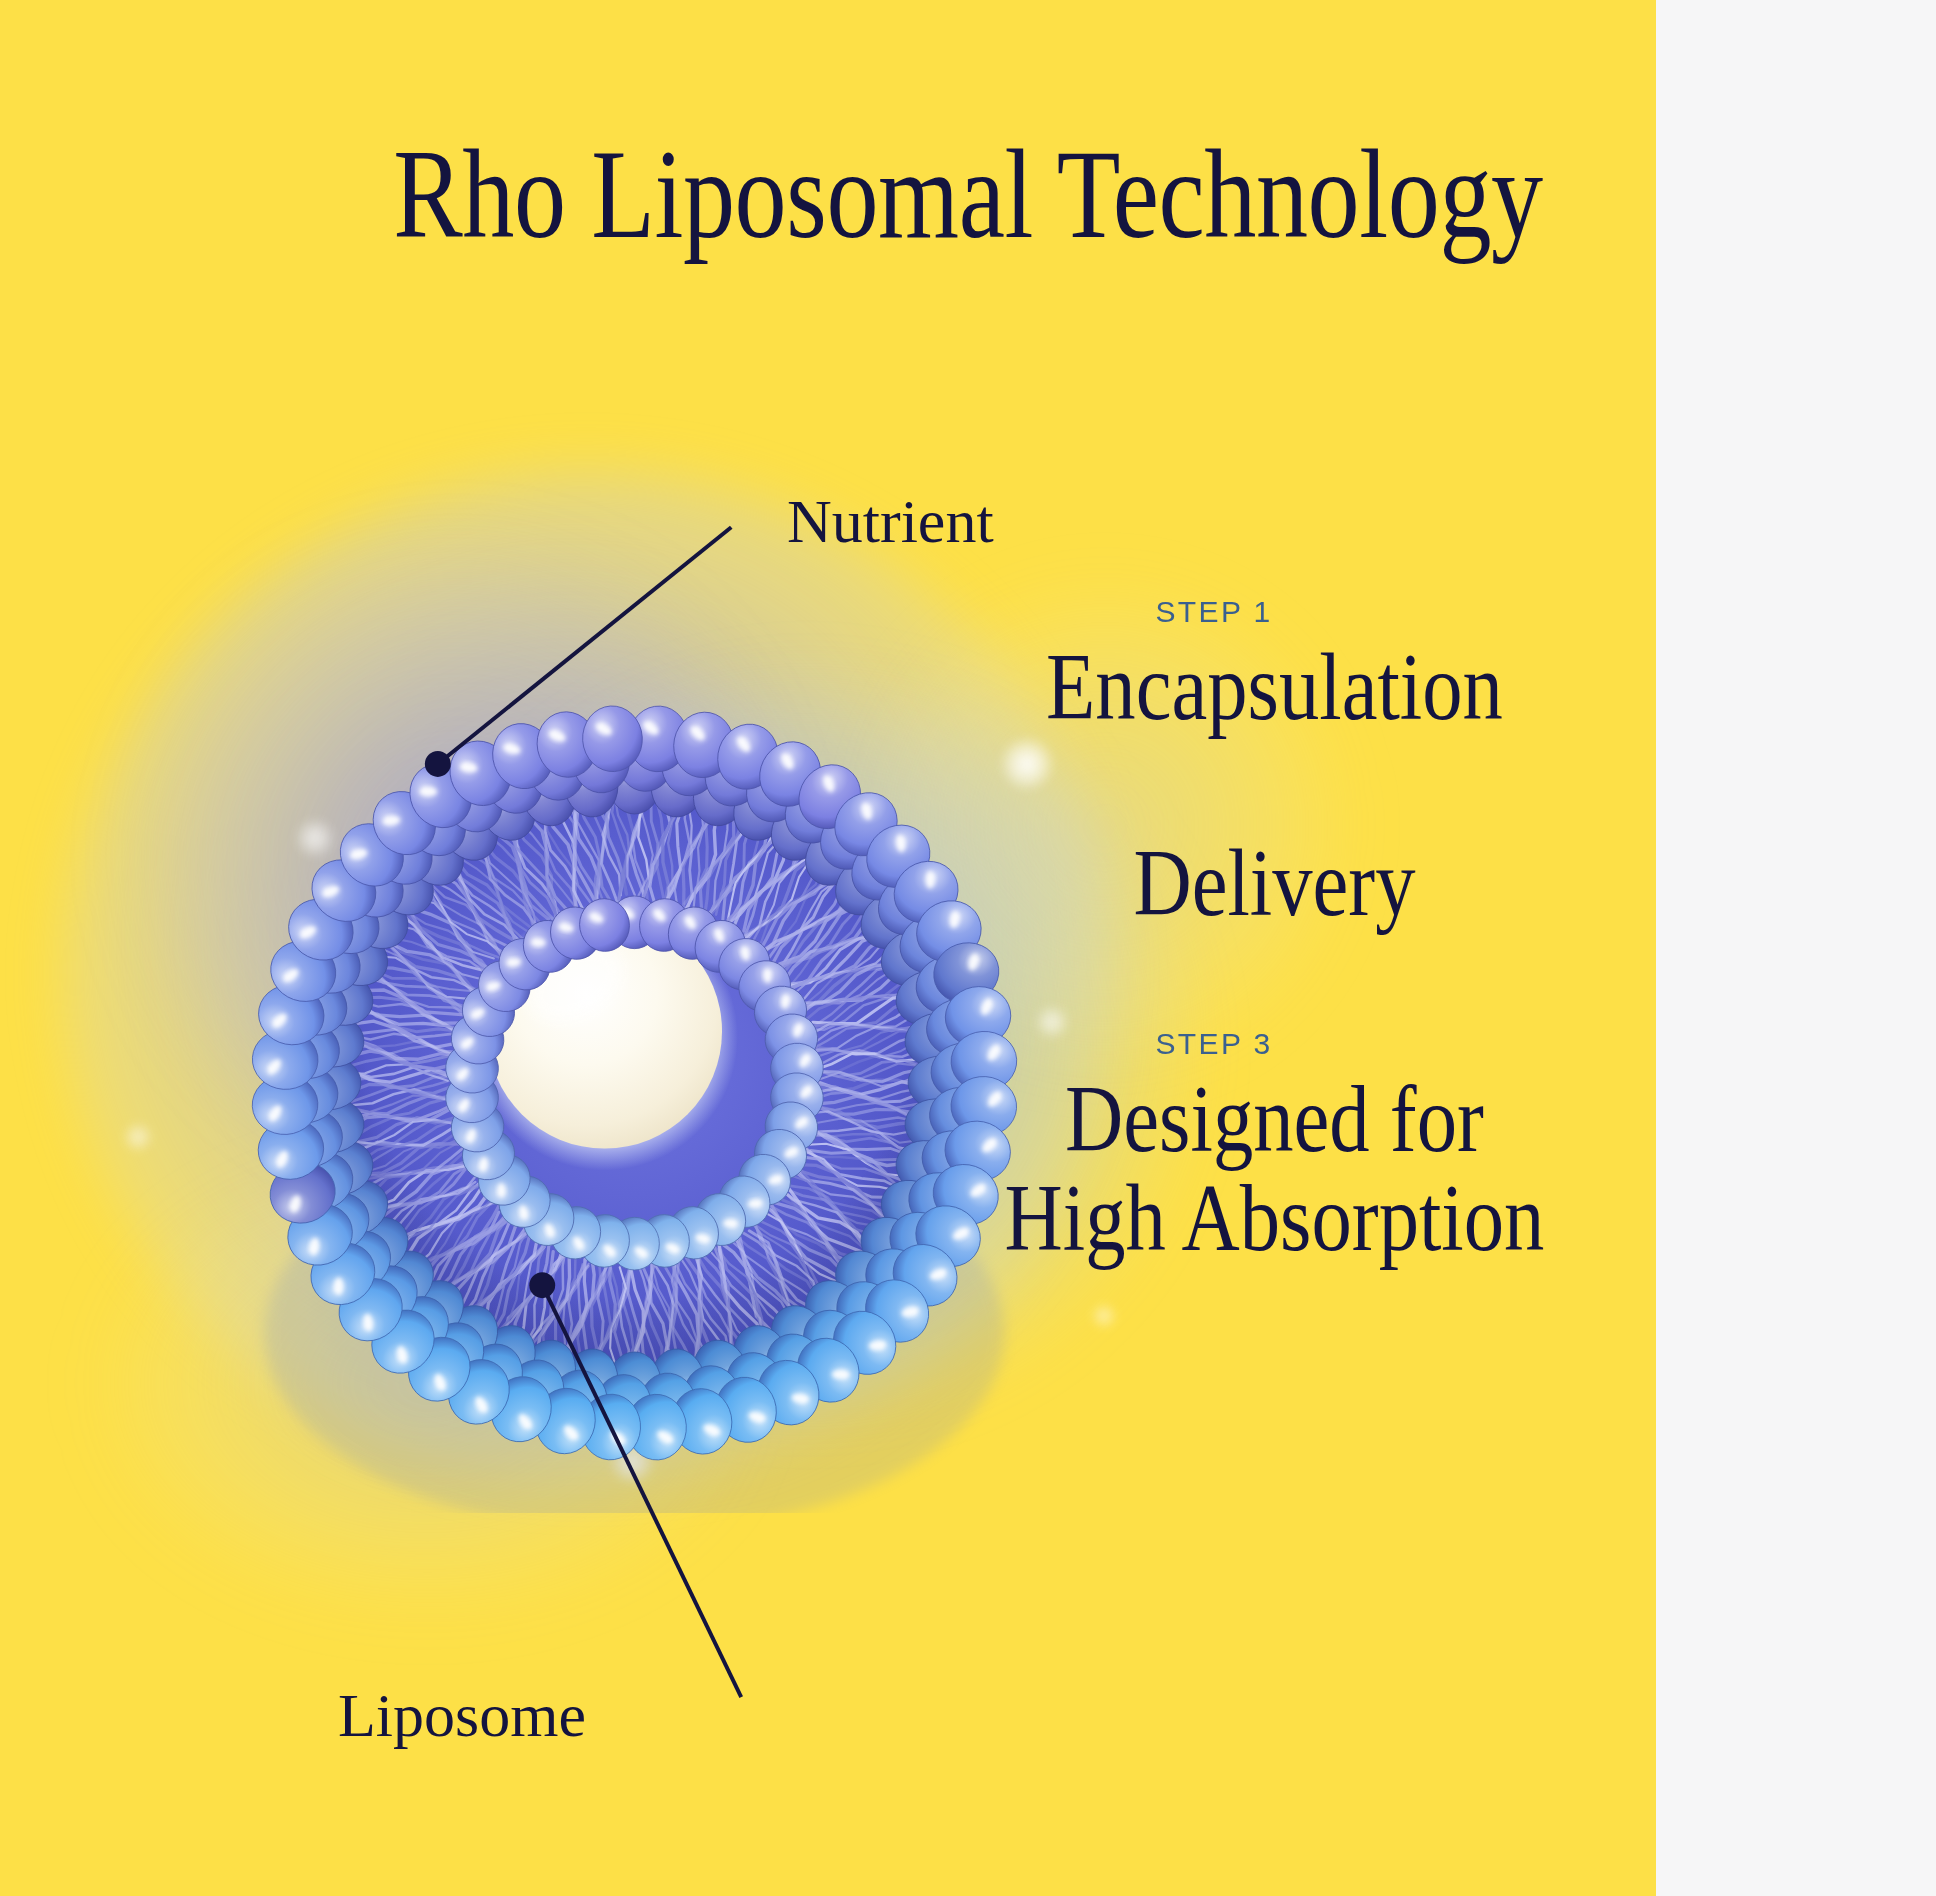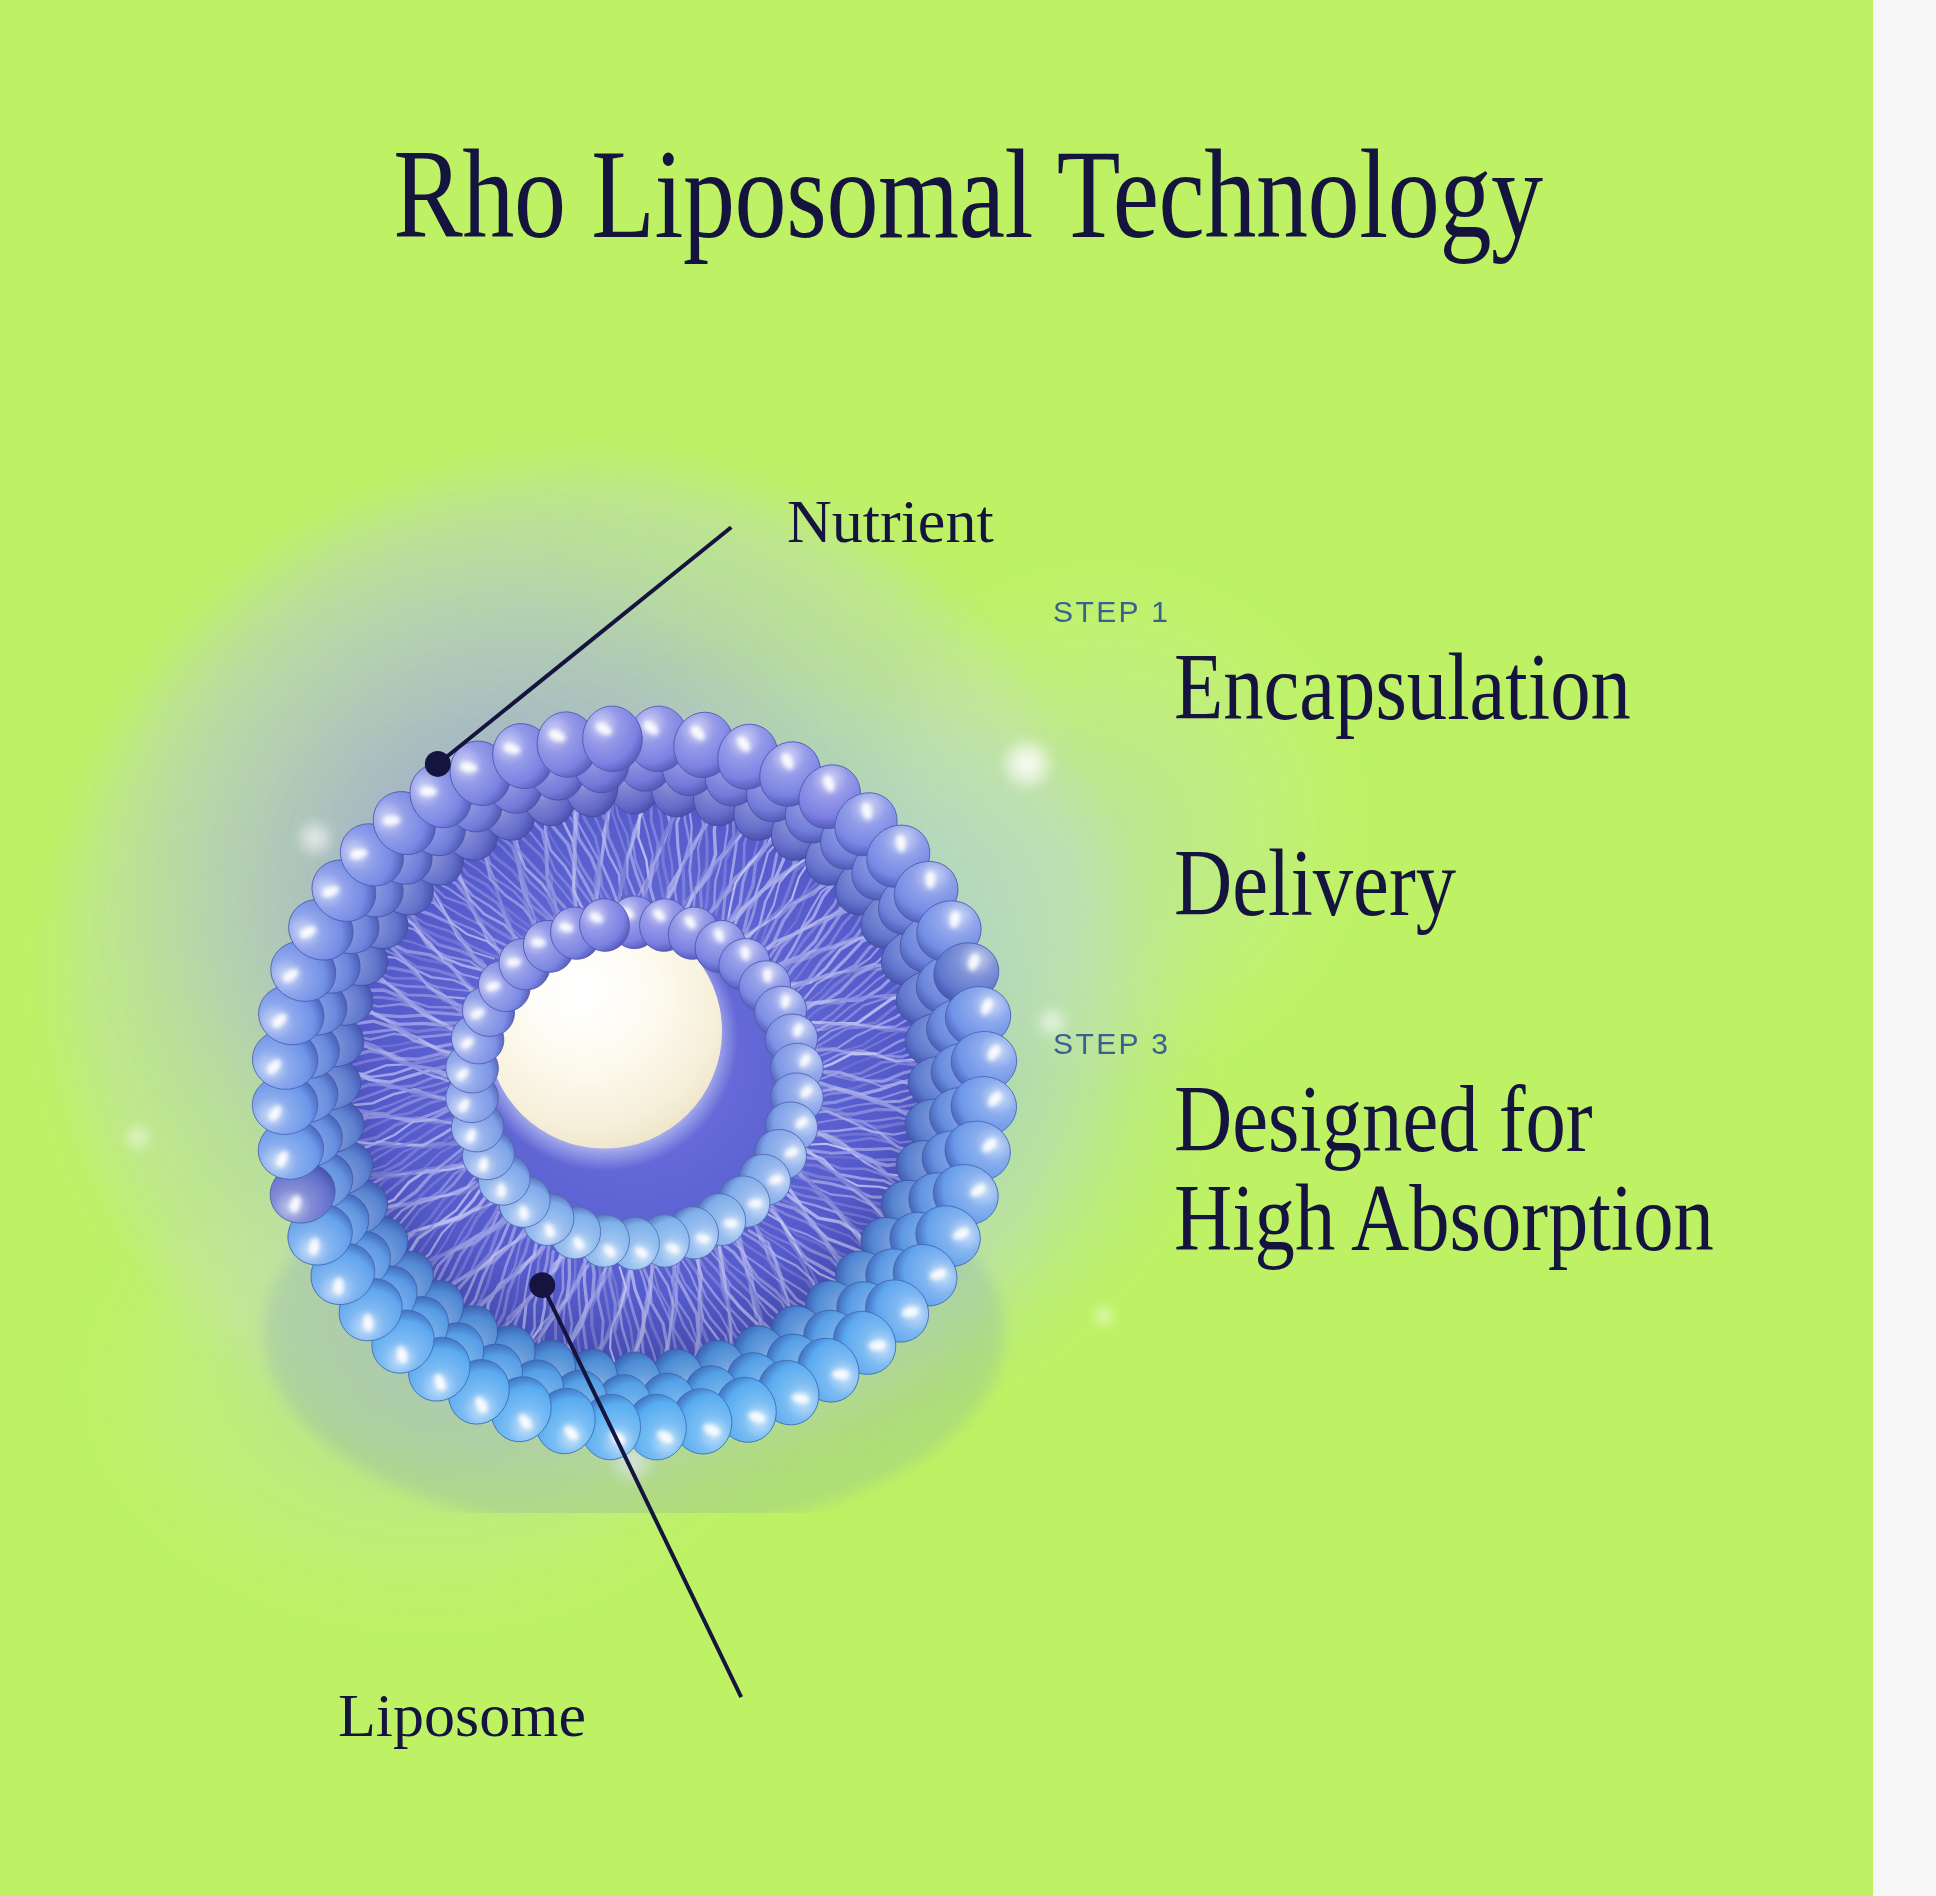--- a/index.html
+++ b/index.html
@@ -2,24 +2,24 @@
 <html><head>
 <meta charset="utf-8">
 <style>
   html, body {
     margin: 0;
     padding: 0;
     background: #f6f6f7;
   }
   #page {
     position: relative;
-    width: 1873px;
+    width: 1656px;
     height: 1896px;
     overflow: hidden;
-    background: #bef264;
+    background: #fde047;
     font-family: "Liberation Serif", serif;
   }
 
   
   .bg-layer {
     position: absolute;
     inset: 0;
     pointer-events: none;
   }
   .glow-main {
@@ -147,21 +147,21 @@
     height: 1896px;
     pointer-events: none;
   }
 
   
   .steps {
     position: absolute;
     right: 64px;
     top: 597px;
     width: 756px;
-    text-align: left;
+    text-align: center;
   }
   .step-block { margin-bottom: 96px; }
   .step-block:last-child { margin-bottom: 16px; }
   .step-kicker {
     font-family: "Liberation Sans", sans-serif;
     font-size: 30px;
     letter-spacing: 2.4px;
     color: #3a6090;
     margin-bottom: 10px;
     line-height: 1;

